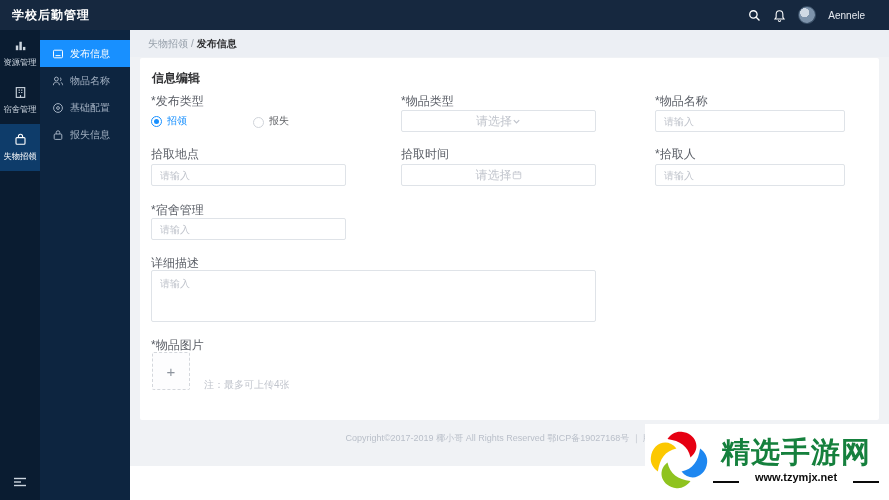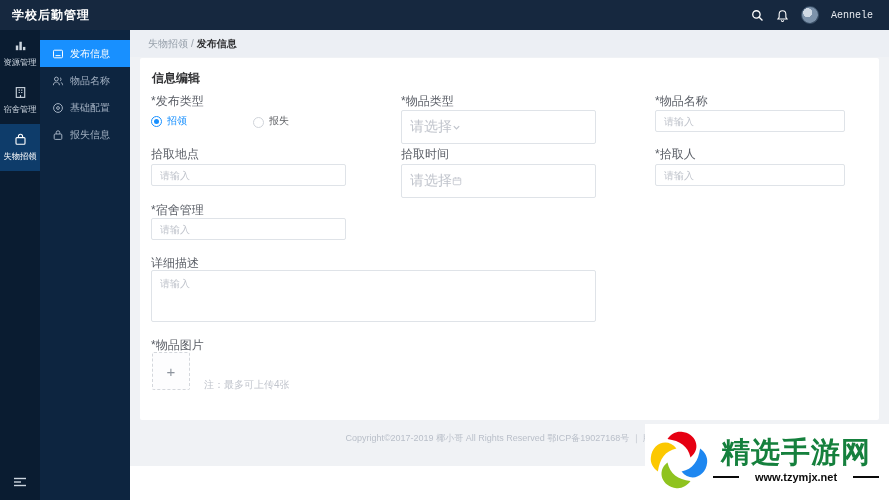--- a/index.html
+++ b/index.html
@@ -1,23 +1,23 @@
 <!DOCTYPE html>
 <html><head>
 <meta charset="utf-8">
 <style>
   * { box-sizing: border-box; margin: 0; padding: 0; }
   body { font-family: "Liberation Sans", "DejaVu Sans", sans-serif; background:#fff; }
   .app { position:relative; width:889px; height:500px; background:#f0f2f5; overflow:hidden; }
 
   
   .topbar { position:absolute; top:0; left:0; width:889px; height:30px; background:#16283f;
-            display:flex; align-items:center; color:#fff; z-index:5;font-family:Liberation Mono, monospace; }
+            display:flex; align-items:center; color:#fff; z-index:5; }
   .topbar-title { padding-left:12px; font-size:12px; font-weight:bold; letter-spacing:1px; }
-  .topbar-right { margin-left:auto; display:flex; align-items:center; gap:12px; padding-right:16px; }
+  .topbar-right { margin-left:auto; display:flex; align-items:center; gap:12px; padding-right:24px; }
   .icon-btn { display:flex; align-items:center; cursor:pointer; }
   .avatar { width:18px; height:18px; border-radius:50%;
             background: radial-gradient(circle at 35% 35%, #cfd9e4 0 30%, #7d93ab 31% 72%, #54687e 73% 100%);
             border:1px solid #3a5068; }
   .username { font-size:10px; color:#e6eaf0; }
 
   
   .rail { position:absolute; top:30px; left:0; width:40px; height:470px; background:#0a1c31; z-index:4; }
   .rail-item { height:47px; display:flex; flex-direction:column; align-items:center;
                justify-content:center; gap:3px; color:#cdd6e0; cursor:pointer; }
@@ -43,23 +43,23 @@
 
   .card { position:absolute; top:28px; left:10px; width:739px; height:362px; background:#fff;
           border-radius:2px; }
   .card-title { position:absolute; left:12px; top:12px; font-size:12px; font-weight:bold; color:#303133; }
 
   .f-label { position:absolute; font-size:12px; color:#5a5e66; white-space:nowrap; }
   .f-input { position:absolute; height:22px; border:1px solid #dfe3e8; border-radius:2px;
              background:#fff; font-size:10px; color:#606266; padding:0 8px; outline:none;
              font-family:"Liberation Sans", sans-serif; width:195px; }
   .f-input::placeholder, .f-textarea::placeholder { color:#c0c4cc; }
-  .f-select { position:absolute; height:34px; width:195px; border:1px solid #dfe3e8; border-radius:2px;
-              background:#fff; display:flex; align-items:center; justify-content:flex-start;
-              padding:0 8px; font-size:14px; color:#c0c4cc; cursor:pointer; }
+  .f-select { position:absolute; height:22px; width:195px; border:1px solid #dfe3e8; border-radius:2px;
+              background:#fff; display:flex; align-items:center; justify-content:center;
+              padding:0 8px; font-size:12px; color:#c0c4cc; cursor:pointer; }
   .f-textarea { position:absolute; width:445px; height:52px; border:1px solid #dfe3e8; border-radius:2px;
                 resize:none; font-size:10px; padding:6px 8px; outline:none; color:#606266;
                 font-family:"Liberation Sans", sans-serif; }
   .radio-group { position:absolute; display:flex; align-items:center; height:22px; }
   .radio { display:flex; align-items:center; gap:5px; cursor:pointer; font-size:10px; }
   .radio-circle { width:11px; height:11px; border-radius:50%; border:1px solid #1890ff;
                   display:flex; align-items:center; justify-content:center; }
   .radio-circle .dot { width:5px; height:5px; border-radius:50%; background:#1890ff; }
   .radio.checked { color:#1890ff; }
   .radio.unchecked { color:#606266; }
@@ -74,21 +74,21 @@
                  font-size:9px; color:#b9bfc9; }
   .bottom-white { position:absolute; top:436px; left:0; width:100%; height:34px; background:#fff; }
 
   
   .watermark { position:absolute; left:645px; top:424px; width:244px; height:72px; background:#fff;
                display:flex; align-items:center; z-index:9; }
   .wm-logo { flex:0 0 auto; margin-left:2px; }
   .wm-text { display:flex; flex-direction:column; align-items:center; margin-left:2px; }
   .wm-title { font-size:29px; font-weight:bold; color:#15803d; letter-spacing:1px; line-height:1.1;
               white-space:nowrap; }
-  .wm-url-row { display:flex; align-items:center; gap:16px; margin-top:2px; }
+  .wm-url-row { display:flex; align-items:flex-end; gap:16px; margin-top:2px; }
   .wm-dash { width:26px; height:2px; background:#0a0a0a; }
   .wm-url { font-size:11px; font-weight:bold; color:#0a0a0a; white-space:nowrap; }
 
   svg { display:block; }
 </style>
 </head>
 <body>
 
 <div class="app">
 

